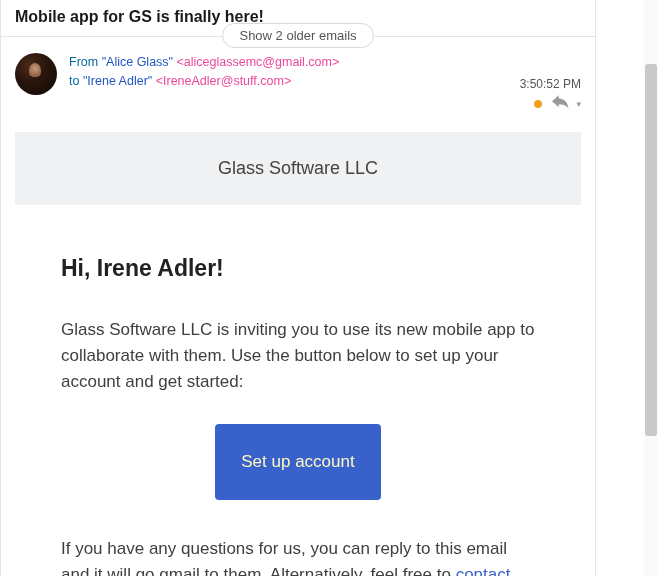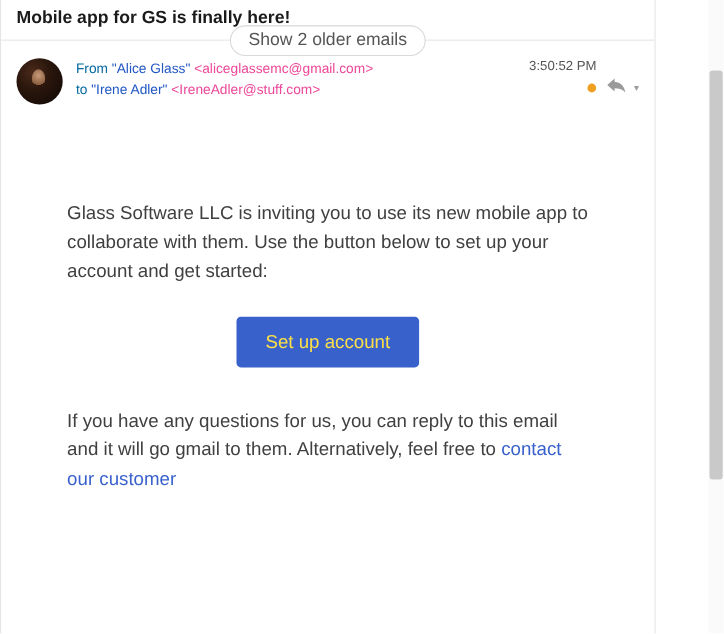--- a/index.html
+++ b/index.html
@@ -34,21 +34,21 @@
   .show-older-wrap {
     text-align: center;
     position: relative;
     height: 0;
   }
   .show-older {
     display: inline-block;
     background: #fff;
     border: 1px solid #d9d9d9;
     border-radius: 14px;
-    font-size: 16px;
+    font-size: 13px;
     color: #555;
     padding: 4px 16px;
     transform: translateY(-14px);
     cursor: pointer;
     z-index: 2;
     position: relative;
   }
   .header-row {
     display: flex;
     align-items: flex-start;
@@ -76,24 +76,25 @@
   .from-to {
     font-size: 12.5px;
     line-height: 1.5;
     flex: 1;
     min-width: 0;
   }
   .from-to .lbl { color: #0369a1; }
   .from-to .name { color: #2157c4; }
   .from-to .email { color: #ec4899; }
   .meta-right {
-    text-align: left;
+    text-align: right;
     font-size: 12px;
     color: #555;
     min-width: 100px;
+    margin-top: 24px;
   }
   .meta-icons {
     margin-top: 4px;
     display: flex;
     gap: 10px;
     justify-content: flex-end;
     align-items: center;
   }
   .dot-unread {
     width: 8px; height: 8px; border-radius: 50%;
@@ -122,25 +123,25 @@
     font-size: 23px;
     font-weight: 700;
     color: #222;
     margin-bottom: 22px;
   }
   .para { margin-bottom: 28px; margin-top: 30px; }
   .cta-wrap { text-align: center; margin: 28px 0 36px 0; }
   .cta-btn {
     display: inline-block;
     background: #3861cc;
-    color: #fde047;
+    color: #fef9c3;
     border: none;
     border-radius: 4px;
     font-size: 17px;
-    padding: 13px 26px;
+    padding: 28px 26px;
     cursor: pointer;
   }
   .link { color: #3861cc; }
   .scroll-track {
     position: absolute;
     right: 0; top: 0;
     width: 14px; height: 576px;
     background: #fafafa;
   }
   .scroll-thumb {
@@ -182,22 +183,24 @@
           <svg viewBox="0 0 24 18">
               <path d="M9 4V0L0 8l9 8v-4c5 0 9 1 13 5-1-6-4-12-13-13z"></path>
             </svg>
         </span>
         <span class="chev">▾</span>
       </div>
     </div>
   </div>
 
   <div class="email-body">
+    <div class="brand-banner">Glass Software LLC</div>
 
     <div class="content">
+      <div class="greeting">Hi, Irene Adler!</div>
       <div class="para">Glass Software LLC is inviting you to use its new mobile app to collaborate with them. Use the button below to set up your account and get started:</div>
       <div class="cta-wrap">
         <button class="cta-btn">Set up account</button>
       </div>
       <div class="para">
         <span>If you have any questions for us, you can reply to this email and it will go gmail to them. Alternatively, feel free to </span><span class="link">contact our customer</span>
       </div>
     </div>
   </div>
 

